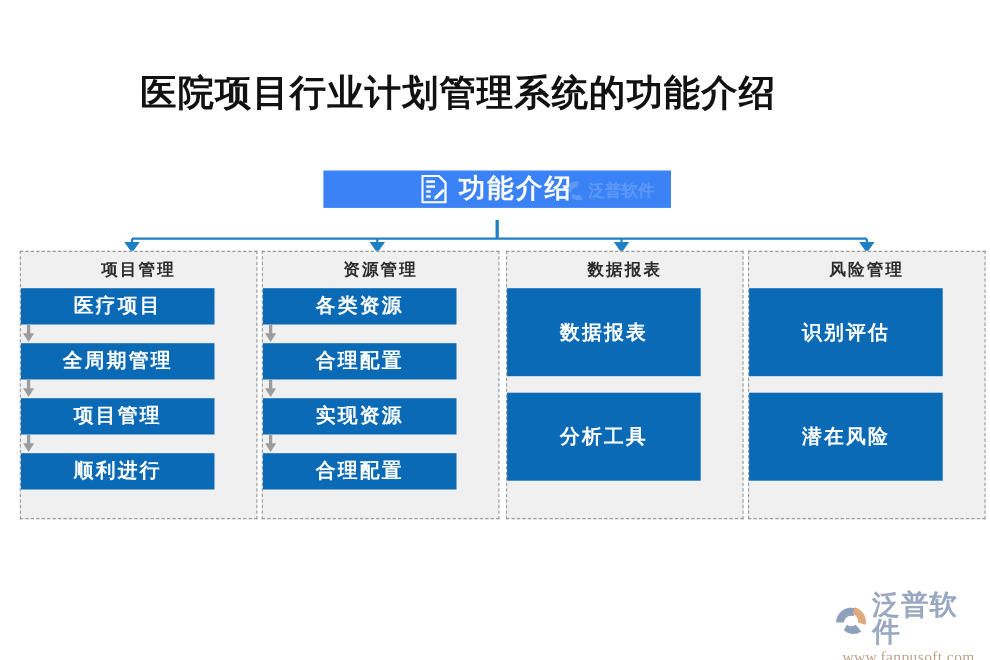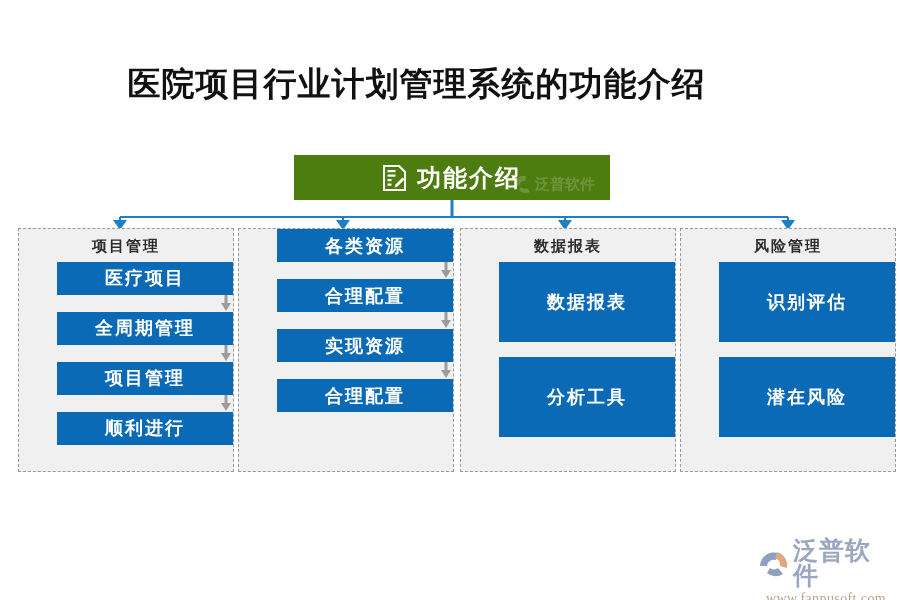--- a/index.html
+++ b/index.html
@@ -35,22 +35,22 @@
     font-family: "Liberation Serif", "DejaVu Serif", serif;
     white-space: nowrap;
   }
 
   
   .root-node {
     position: absolute;
     left: 294px;
     top: 155px;
     width: 316px;
-    height: 45px;
-    background: #4d7c0f;
+    height: 34px;
+    background: #3b82f6;
     display: flex;
     align-items: center;
     justify-content: center;
     overflow: hidden;
     text-align: center;
   }
   .root-node .root-icon {
     width: 24px;
     height: 26px;
     margin-right: 10px;
@@ -107,21 +107,21 @@
     letter-spacing: 2px;
     margin-top: 9px;
     margin-bottom: 7px;
     font-family: "Liberation Serif", "DejaVu Serif", serif;
     line-height: 1.1;
   }
 
   .group-items {
     display: flex;
     flex-direction: column;
-    align-items: flex-end;
+    align-items: flex-start;
   }
 
   .node-box {
     background: #0b6ab6;
     color: #ffffff;
     font-size: 18px;
     font-weight: bold;
     letter-spacing: 2px;
     display: flex;
     align-items: center;
@@ -242,20 +242,21 @@
       <div class="node-box">项目管理</div>
       <svg class="mini-arrow" viewBox="0 0 14 17">
         <rect x="5.5" y="0" width="3" height="9" fill="#9c9c9c"></rect>
         <polygon points="2,8 12,8 7,16" fill="#9c9c9c"></polygon>
       </svg>
       <div class="node-box">顺利进行</div>
     </div>
   </div>
 
   <div class="group group-2">
+    <div class="group-title">资源管理</div>
     <div class="group-items flow">
       <div class="node-box">各类资源</div>
       <svg class="mini-arrow" viewBox="0 0 14 17">
         <rect x="5.5" y="0" width="3" height="9" fill="#9c9c9c"></rect>
         <polygon points="2,8 12,8 7,16" fill="#9c9c9c"></polygon>
       </svg>
       <div class="node-box">合理配置</div>
       <svg class="mini-arrow" viewBox="0 0 14 17">
         <rect x="5.5" y="0" width="3" height="9" fill="#9c9c9c"></rect>
         <polygon points="2,8 12,8 7,16" fill="#9c9c9c"></polygon>

